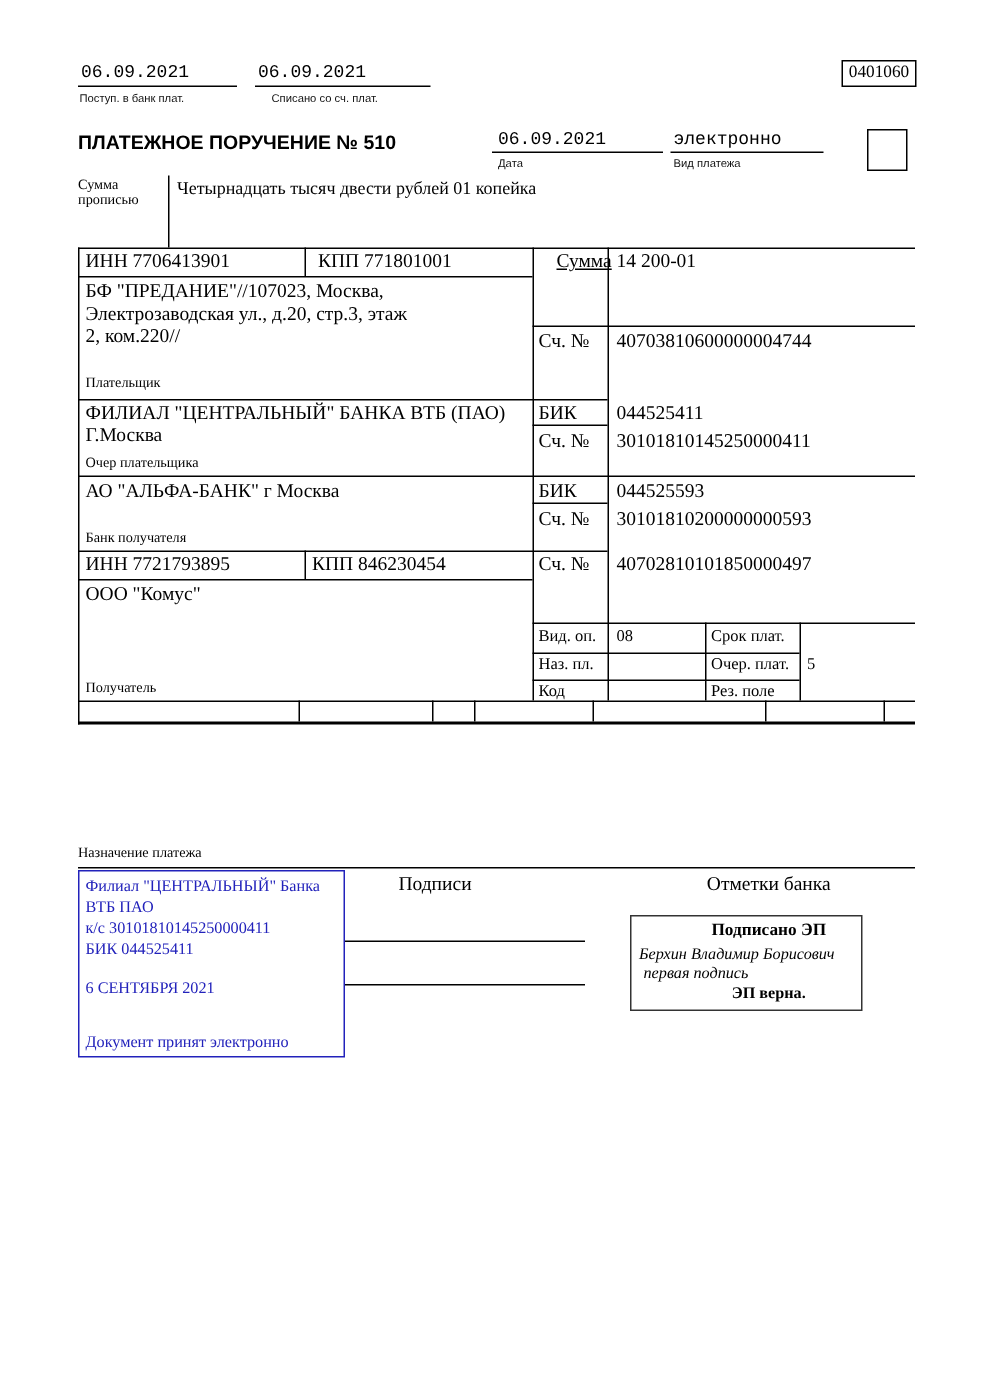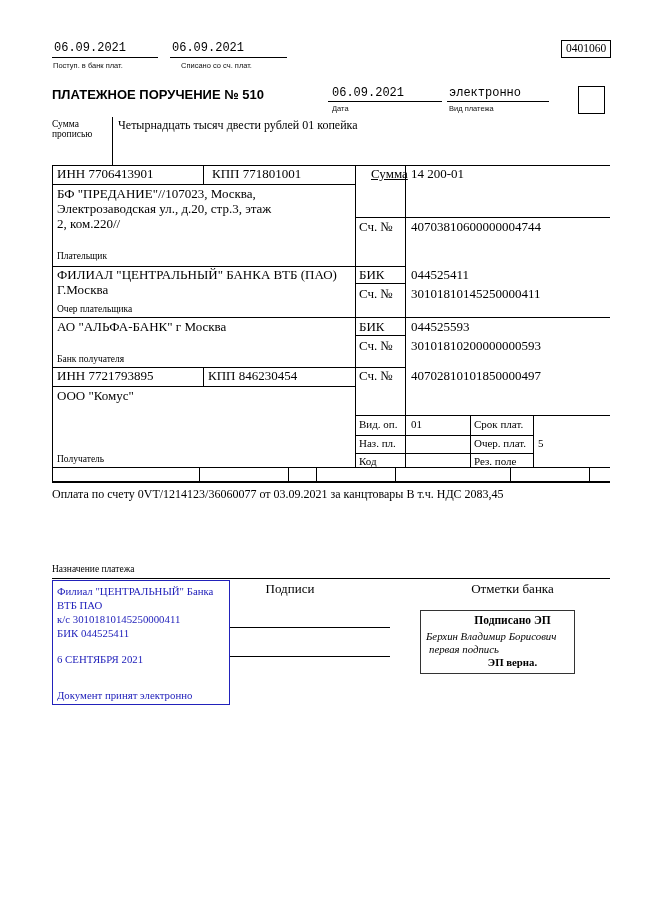--- a/index.html
+++ b/index.html
@@ -114,29 +114,28 @@
   <div class="lab" style="left:57px;top:354px;">Банк получателя</div>
 
   <div class="t" style="left:57px;top:369px;">ИНН 7721793895</div>
   <div class="t" style="left:208px;top:369px;">КПП 846230454</div>
   <div class="t" style="left:359px;top:369px;">Сч. №</div>
   <div class="t" style="left:411px;top:369px;">40702810101850000497</div>
   <div class="t" style="left:57px;top:389px;">ООО "Комус"</div>
   <div class="lab" style="left:57px;top:454px;">Получатель</div>
 
   <div class="t s11" style="left:359px;top:418px;">Вид. оп.</div>
-  <div class="t s11" style="left:411px;top:418px;">01</div>
+  <div class="t s11" style="left:411px;top:418px;">08</div>
   <div class="t s11" style="left:474px;top:418px;">Срок плат.</div>
   <div class="t s11" style="left:359px;top:437px;">Наз. пл.</div>
   <div class="t s11" style="left:474px;top:437px;">Очер. плат.</div>
   <div class="t s11" style="left:538px;top:437px;">5</div>
   <div class="t s11" style="left:359px;top:455px;">Код</div>
   <div class="t s11" style="left:474px;top:455px;">Рез. поле</div>
 
-  <div class="t t13" style="left:52px;top:488px;">Оплата по счету 0VT/1214123/36060077 от 03.09.2021 за канцтовары В т.ч. НДС 2083,45</div>
   <div class="lab" style="left:52px;top:564px;">Назначение платежа</div>
   <div class="hl" style="left:52px;top:578px;width:558px;"></div>
 
   <div class="t center" style="left:232px;top:582px;width:116px;">Подписи</div>
   <div class="t center" style="left:420px;top:582px;width:185px;">Отметки банка</div>
   <div class="hl" style="left:230px;top:627px;width:160px;"></div>
   <div class="hl" style="left:230px;top:656px;width:160px;"></div>
 
   <div class="stamp">
     <div style="top:4px;">Филиал "ЦЕНТРАЛЬНЫЙ" Банка</div>

